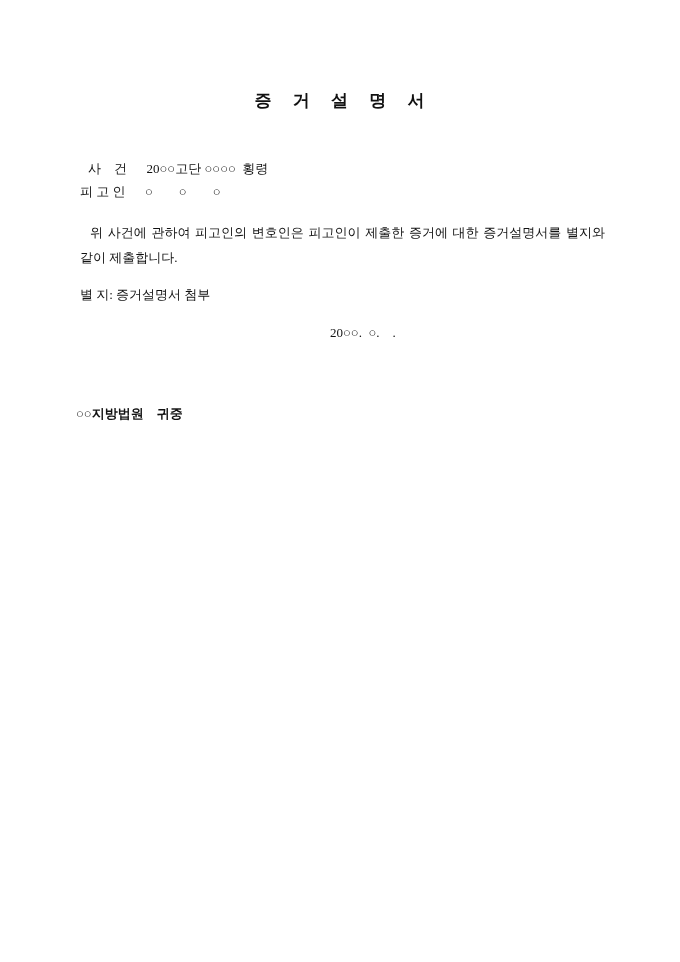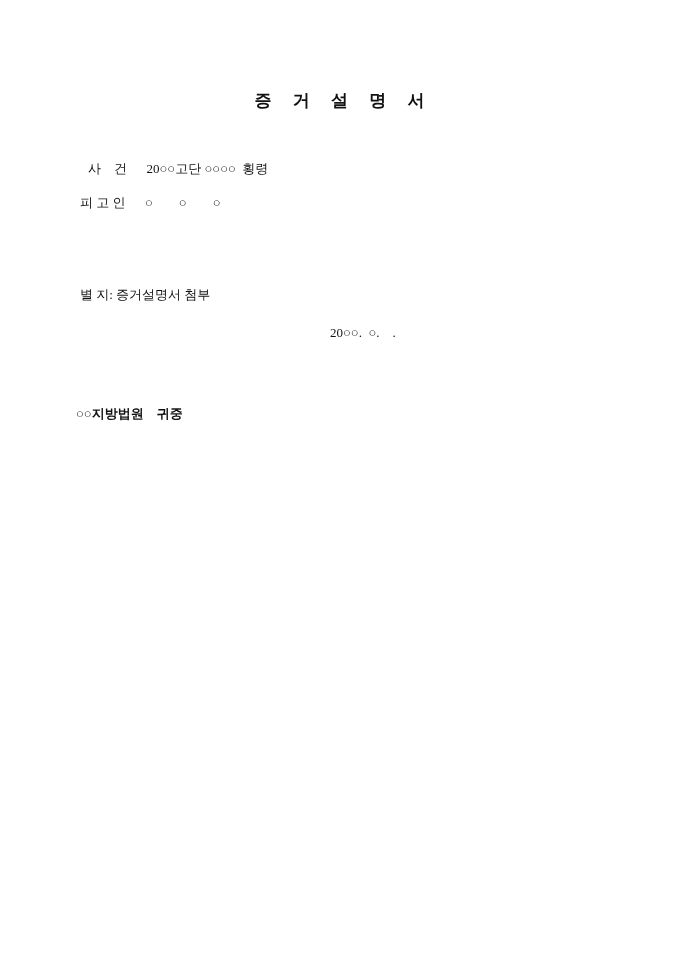--- a/index.html
+++ b/index.html
@@ -28,21 +28,21 @@
     left: 0;
     width: 680px;
     text-align: center;
     font-size: 17px;
     font-weight: bold;
     word-spacing: 15px;
     letter-spacing: 1px;
     white-space: pre;
   }
   #case-line   { top: 144px; left: 88px; margin-top: 16px; }
-  #defendant-line { top: 183px; left: 80px; margin-top: 11px; }
+  #defendant-line { top: 183px; left: 80px; }
   #body-paragraph {
     top: 220px;
     left: 80px;
     width: 525px;
     text-align: justify;
     text-indent: 10px;
     line-height: 25px;
   }
   #attachment-line { top: 286px; left: 80px; text-align: center; }
   #date-line       { top: 324px; left: 330px; }
@@ -54,20 +54,21 @@
 <body>
 
 <div id="page">
 
   <div id="doc-title" class="line">증 거 설 명 서</div>
 
   <div id="case-line" class="line"><span>사    건</span><span>      </span><span class="value">20○○고단 ○○○○  횡령</span></div>
 
   <div id="defendant-line" class="line"><span>피 고 인</span><span>      </span><span class="value">○        ○        ○</span></div>
 
+  <div id="body-paragraph" class="line">위 사건에 관하여 피고인의 변호인은 피고인이 제출한 증거에 대한 증거설명서를 별지와 같이 제출합니다.</div>
 
   <div id="attachment-line" class="line">별 지: 증거설명서 첨부</div>
 
   <div id="date-line" class="line">20○○.  ○.    .</div>
 
 
   <div id="court-line" class="line">○○지방법원    귀중</div>
 
 </div>
 

